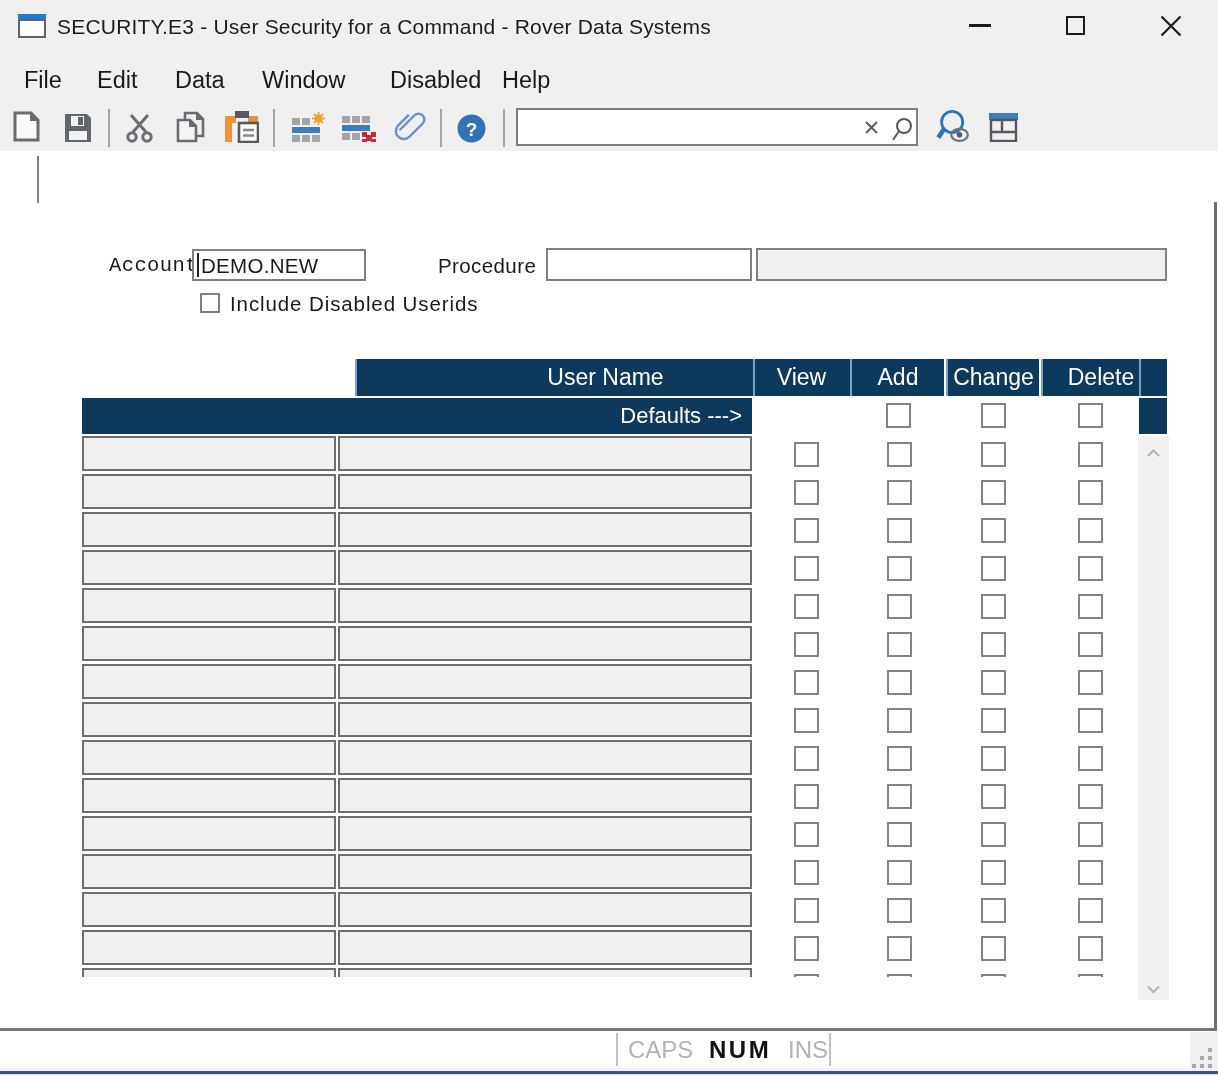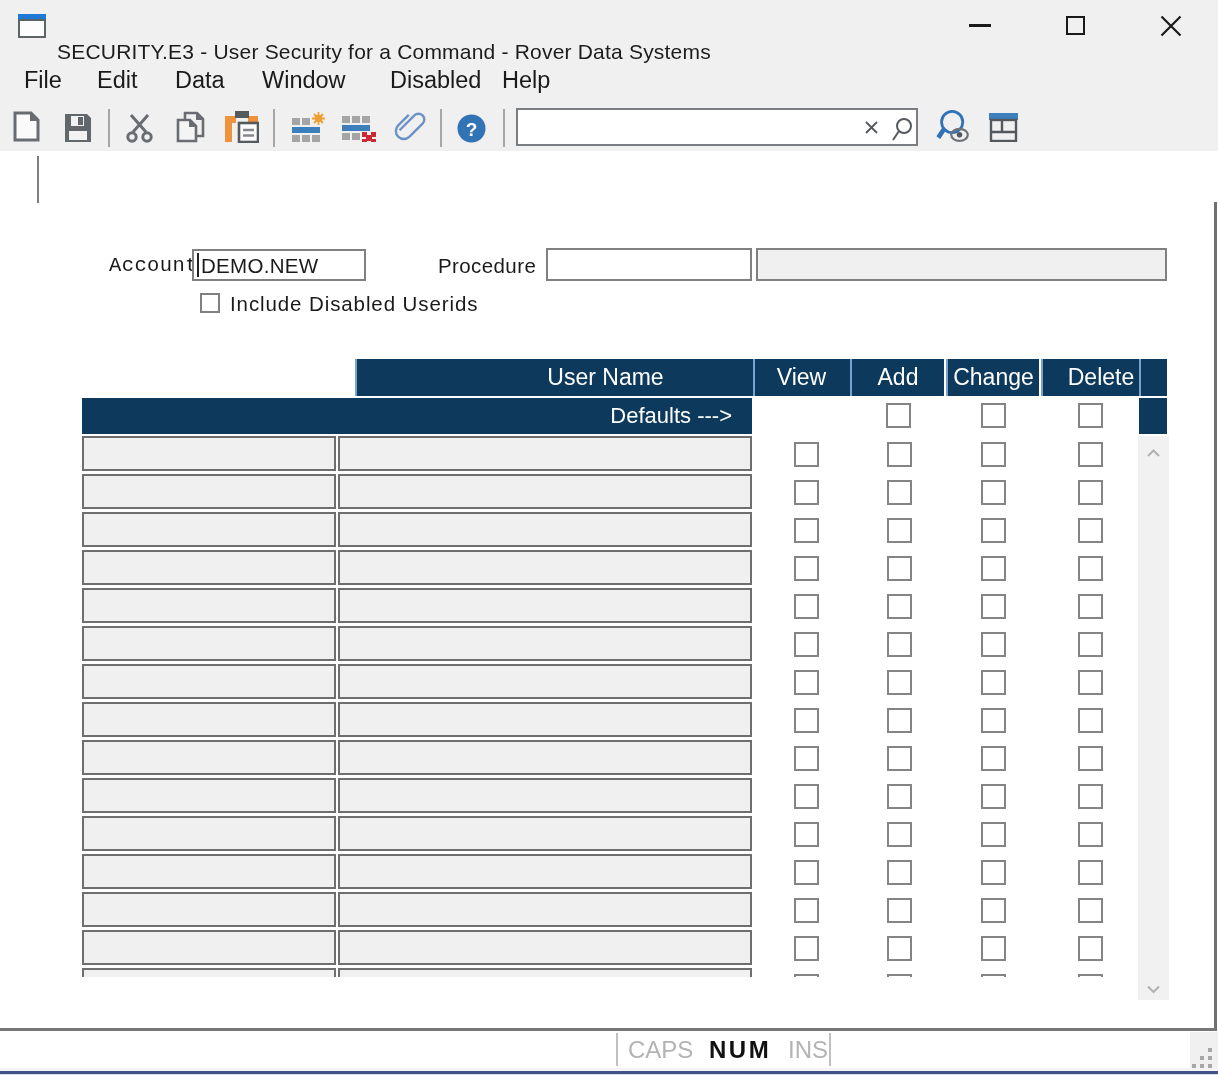--- a/index.html
+++ b/index.html
@@ -16,21 +16,21 @@
 </style></head>
 <body>
 <div id="win">
 
 <div class="abs" style="left:0;top:0;width:1218px;height:151px;background:#f0f0f0;"></div>
 
 <svg class="abs" style="left:18px;top:14px;" width="28" height="24" viewBox="0 0 28 24">
   <rect x="0" y="0" width="28" height="6" fill="#1d7ad9"></rect>
   <rect x="1" y="6" width="26" height="17" fill="#fdfdfd" stroke="#5e6365" stroke-width="2"></rect>
 </svg>
-<div class="abs" style="left:57px;top:16px;font-size:21px;color:#1c1c1c;line-height:1;letter-spacing:0.2px;margin-top:25px;">SECURITY.E3 - User Security for a Command - Rover Data Systems</div>
+<div class="abs" style="left:57px;top:16px;font-size:21px;color:#1c1c1c;line-height:1;letter-spacing:0.2px;">SECURITY.E3 - User Security for a Command - Rover Data Systems</div>
 
 <div class="abs" style="left:969px;top:24px;width:22px;height:3px;background:#1a1a1a;"></div>
 <div class="abs" style="left:1066px;top:16px;width:19px;height:19px;border:2px solid #1a1a1a;"></div>
 <svg class="abs" style="left:1160px;top:15px;" width="22" height="22" viewBox="0 0 22 22">
   <path d="M1.5,1.5 L20.5,20.5 M20.5,1.5 L1.5,20.5" stroke="#1a1a1a" stroke-width="2.2"></path>
 </svg>
 
 <div class="mi" style="left:24px;">File</div>
 <div class="mi" style="left:97px;">Edit</div>
 <div class="mi" style="left:175px;">Data</div>
@@ -157,21 +157,21 @@
 <div class="abs" style="left:200px;top:293px;width:20px;height:20px;border:2px solid #808080;background:#fff;"></div>
 <div class="abs" style="left:230px;top:294px;font-size:20.5px;color:#1a1a1a;line-height:1;letter-spacing:0.9px;">Include Disabled Userids</div>
 
 <div class="hcell" style="left:355px;width:499px;">User Name</div>
 <div class="hcell" style="left:753px;width:95px;">View</div>
 <div class="hcell" style="left:850px;width:94px;">Add</div>
 <div class="hcell" style="left:946px;width:93px;">Change</div>
 <div class="hcell" style="left:1041px;width:118px;">Delete</div>
 <div class="hcell" style="left:1139px;width:28px;"></div>
 
-<div class="abs" style="left:82px;top:398px;width:670px;height:36px;background:#0d3a5c;color:#fff;font-size:22px;display:flex;align-items:center;justify-content:flex-end;padding-right:20px;">Defaults ---&gt;</div>
+<div class="abs" style="left:82px;top:398px;width:670px;height:36px;background:#0d3a5c;color:#fff;font-size:22px;display:flex;align-items:center;justify-content:flex-end;padding-right:10px;">Defaults ---&gt;</div>
 <div class="abs" style="left:1139px;top:398px;width:28px;height:36px;background:#0d3a5c;"></div>
 <div class="cb" style="left:886px;top:403px;"></div>
 <div class="cb" style="left:981px;top:403px;"></div>
 <div class="cb" style="left:1078px;top:403px;"></div>
 
 <div class="abs" style="left:0;top:436px;width:1218px;height:541px;overflow:hidden;">
   <div class="rbox" style="left:82px;top:0px;width:254px;"></div>
   <div class="rbox" style="left:338px;top:0px;width:414px;"></div>
   <div class="cb" style="left:794px;top:6px;"></div>
   <div class="cb" style="left:887px;top:6px;"></div>

